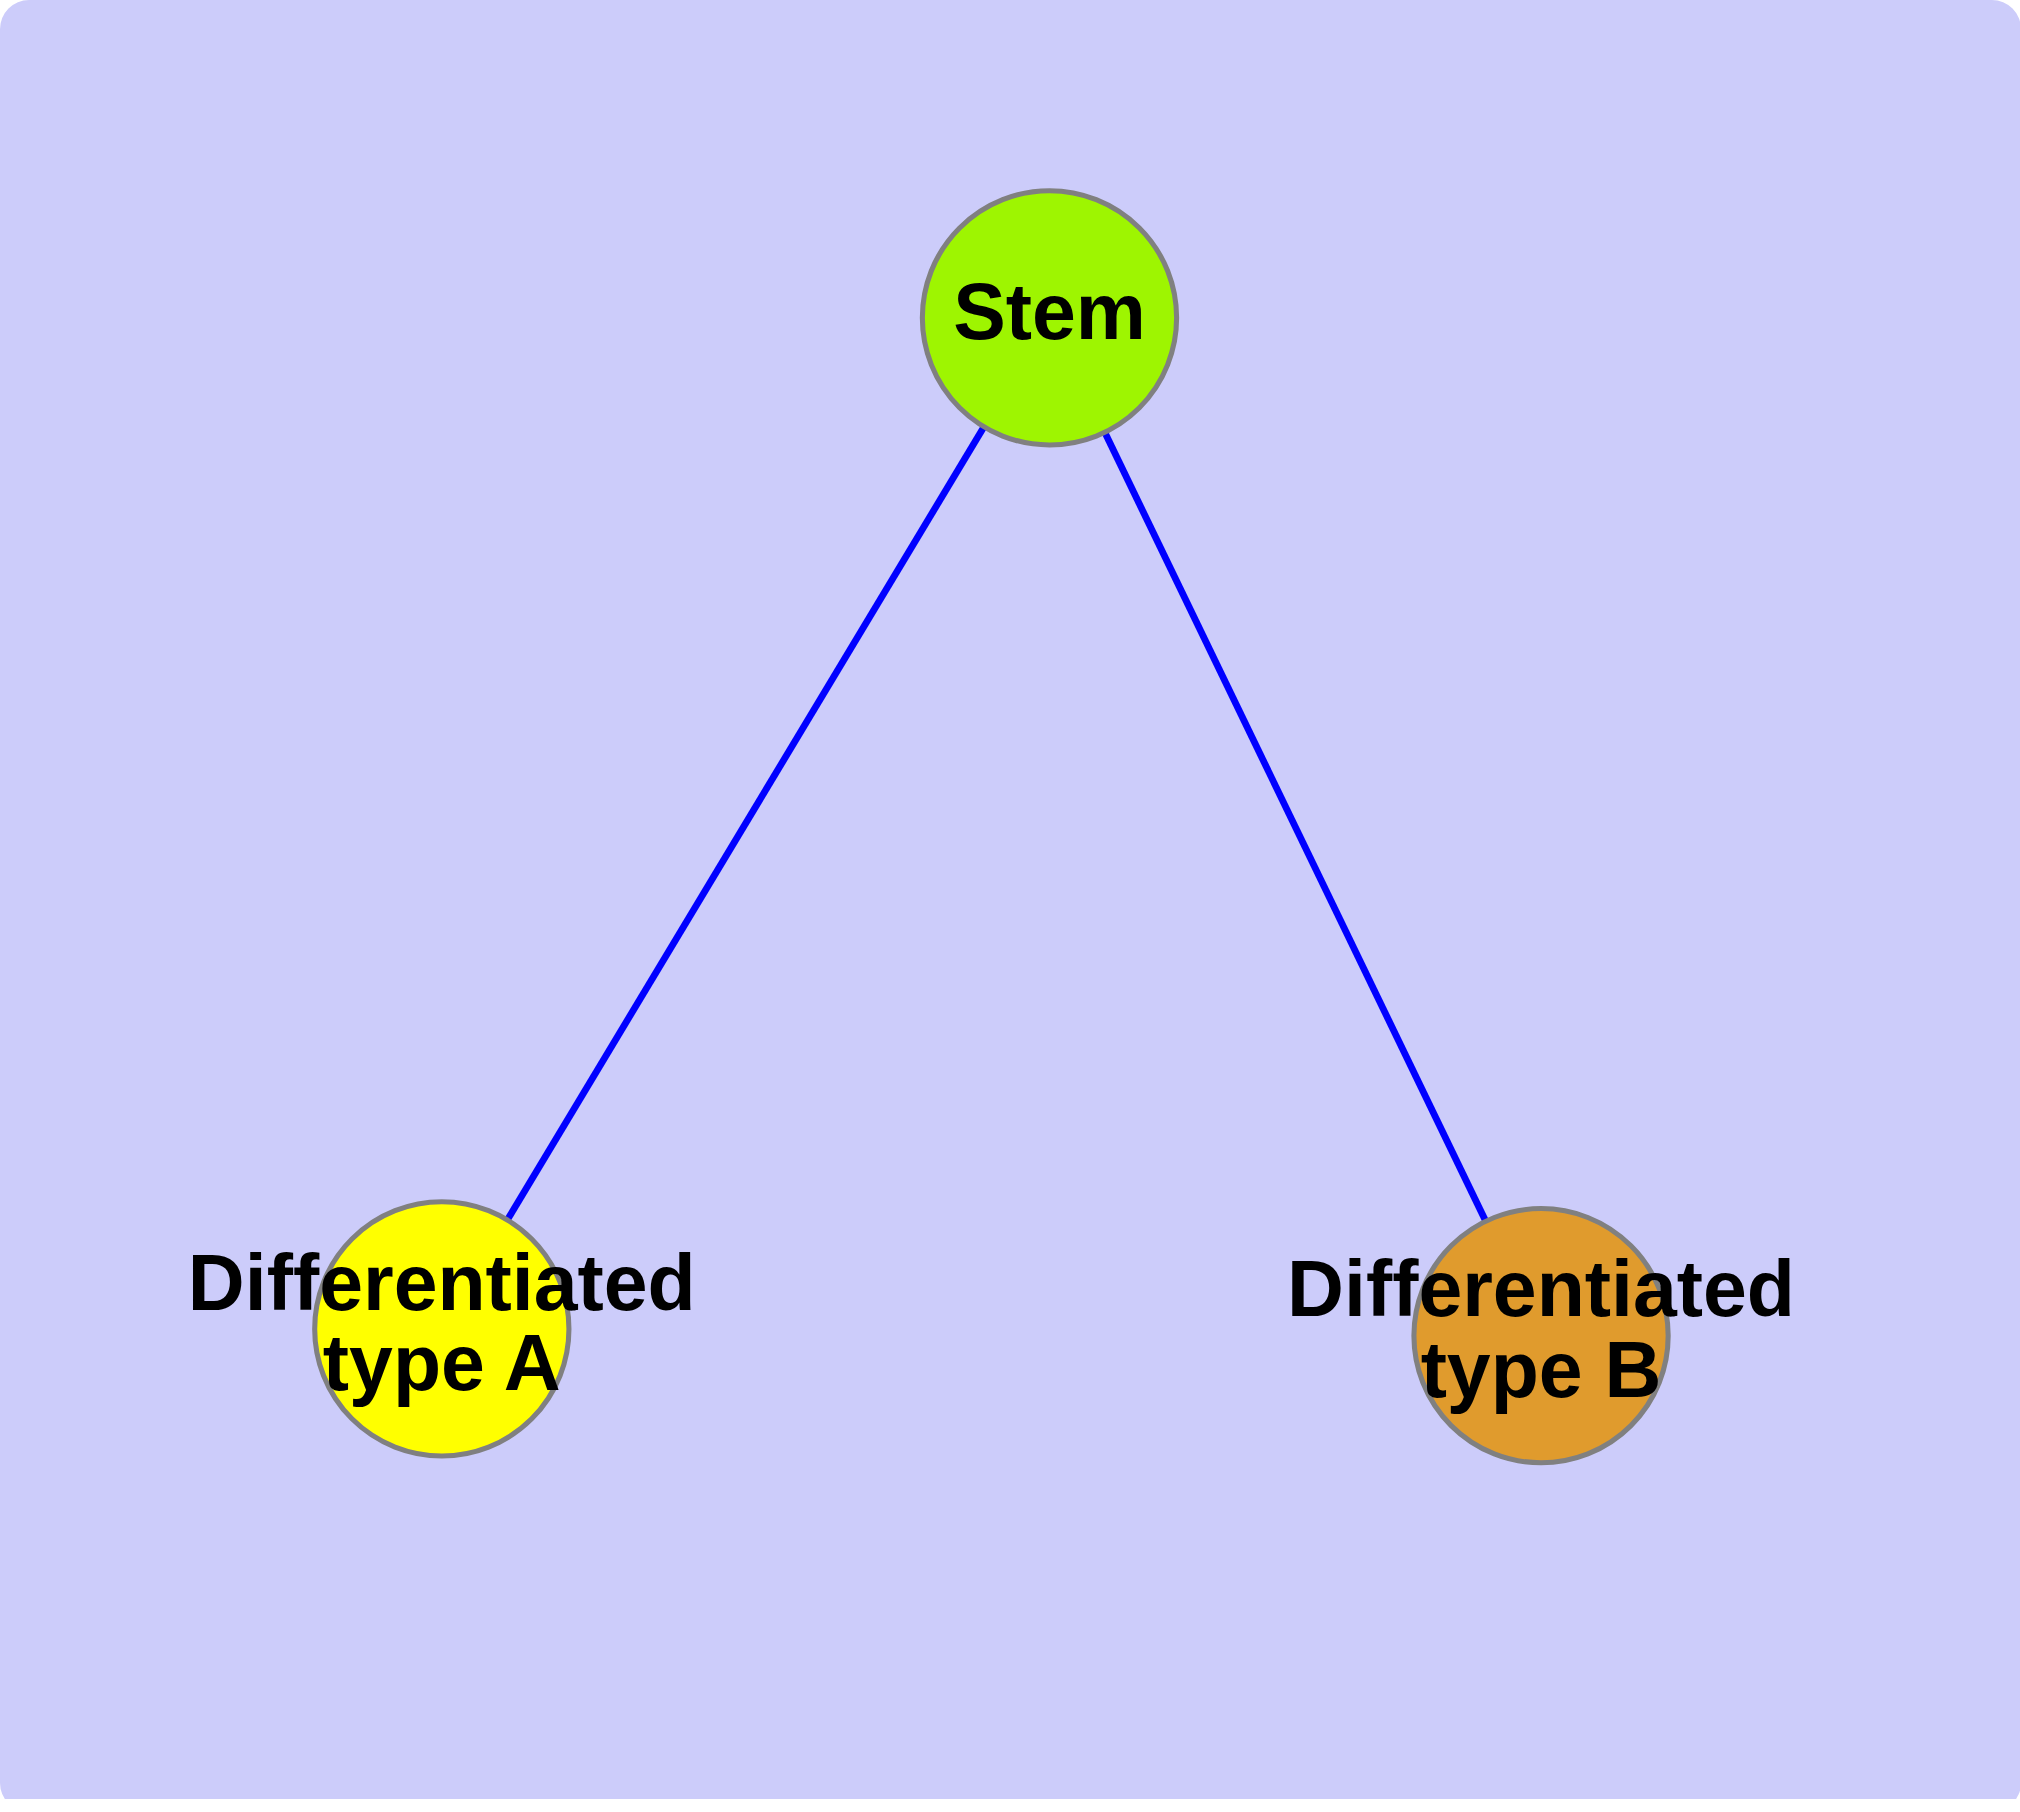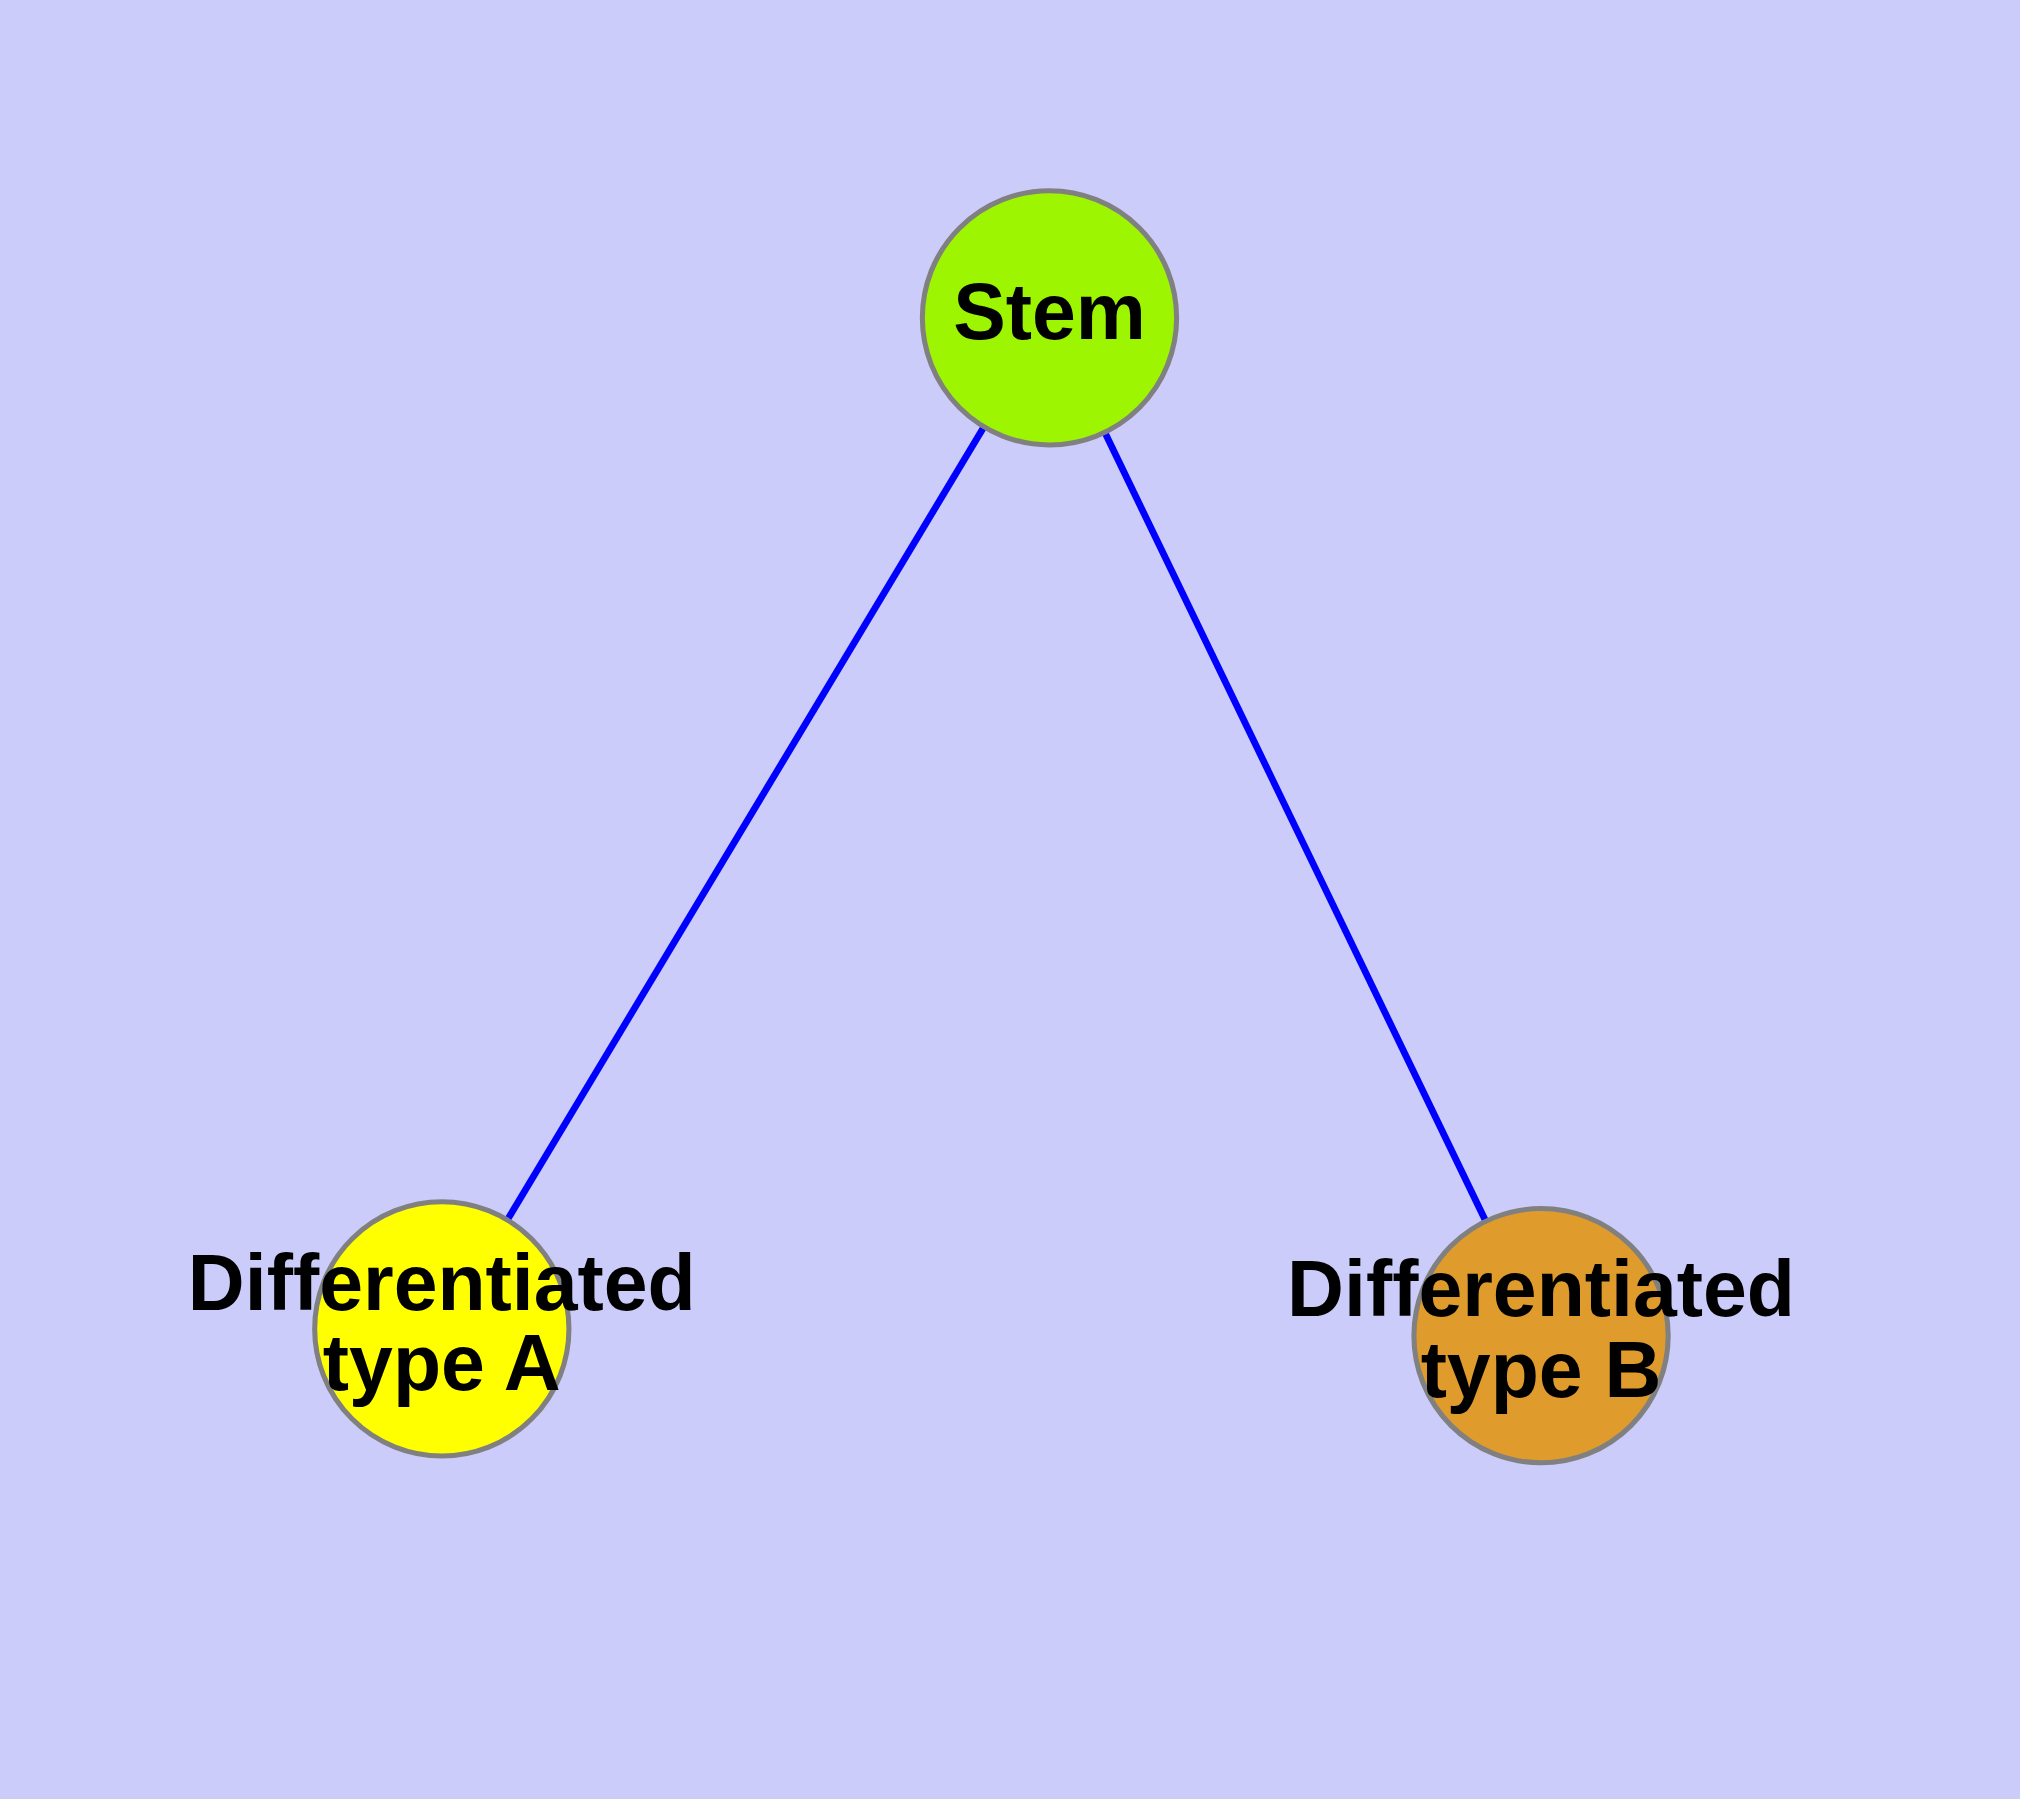--- a/index.html
+++ b/index.html
@@ -48,21 +48,21 @@
     font-size: 93px;
     fill: #000000;
     text-anchor: middle;
     dominant-baseline: middle;
     white-space: pre;
   }
 </style>
 </head>
 <body>
 
-<div id="canvas" style="width: 2021px; height: 1812px; background: rgb(255, 255, 255);">
+<div id="canvas" style="width: 2021px; height: 1812px; background: rgb(255, 255, 255); border-radius: 29px;">
 
   <div id="plot-area" style="width: 2021px; background: rgb(204, 204, 250);"></div>
 
   <svg id="graph-svg" viewBox="0 0 2384 2138">
 
     <g>
       <line class="edge-line" x1="1160.7305686398104" y1="503.5668502269265" x2="598.2694313601896" y2="1439.4331497730736" stroke="#0000ff" stroke-width="8"></line>
       <line class="edge-line" x1="1303.231230375368" y1="510.07363393244316" x2="1752.768769624632" y2="1440.926366067557" stroke="#0000ff" stroke-width="8"></line>
     </g>
 

